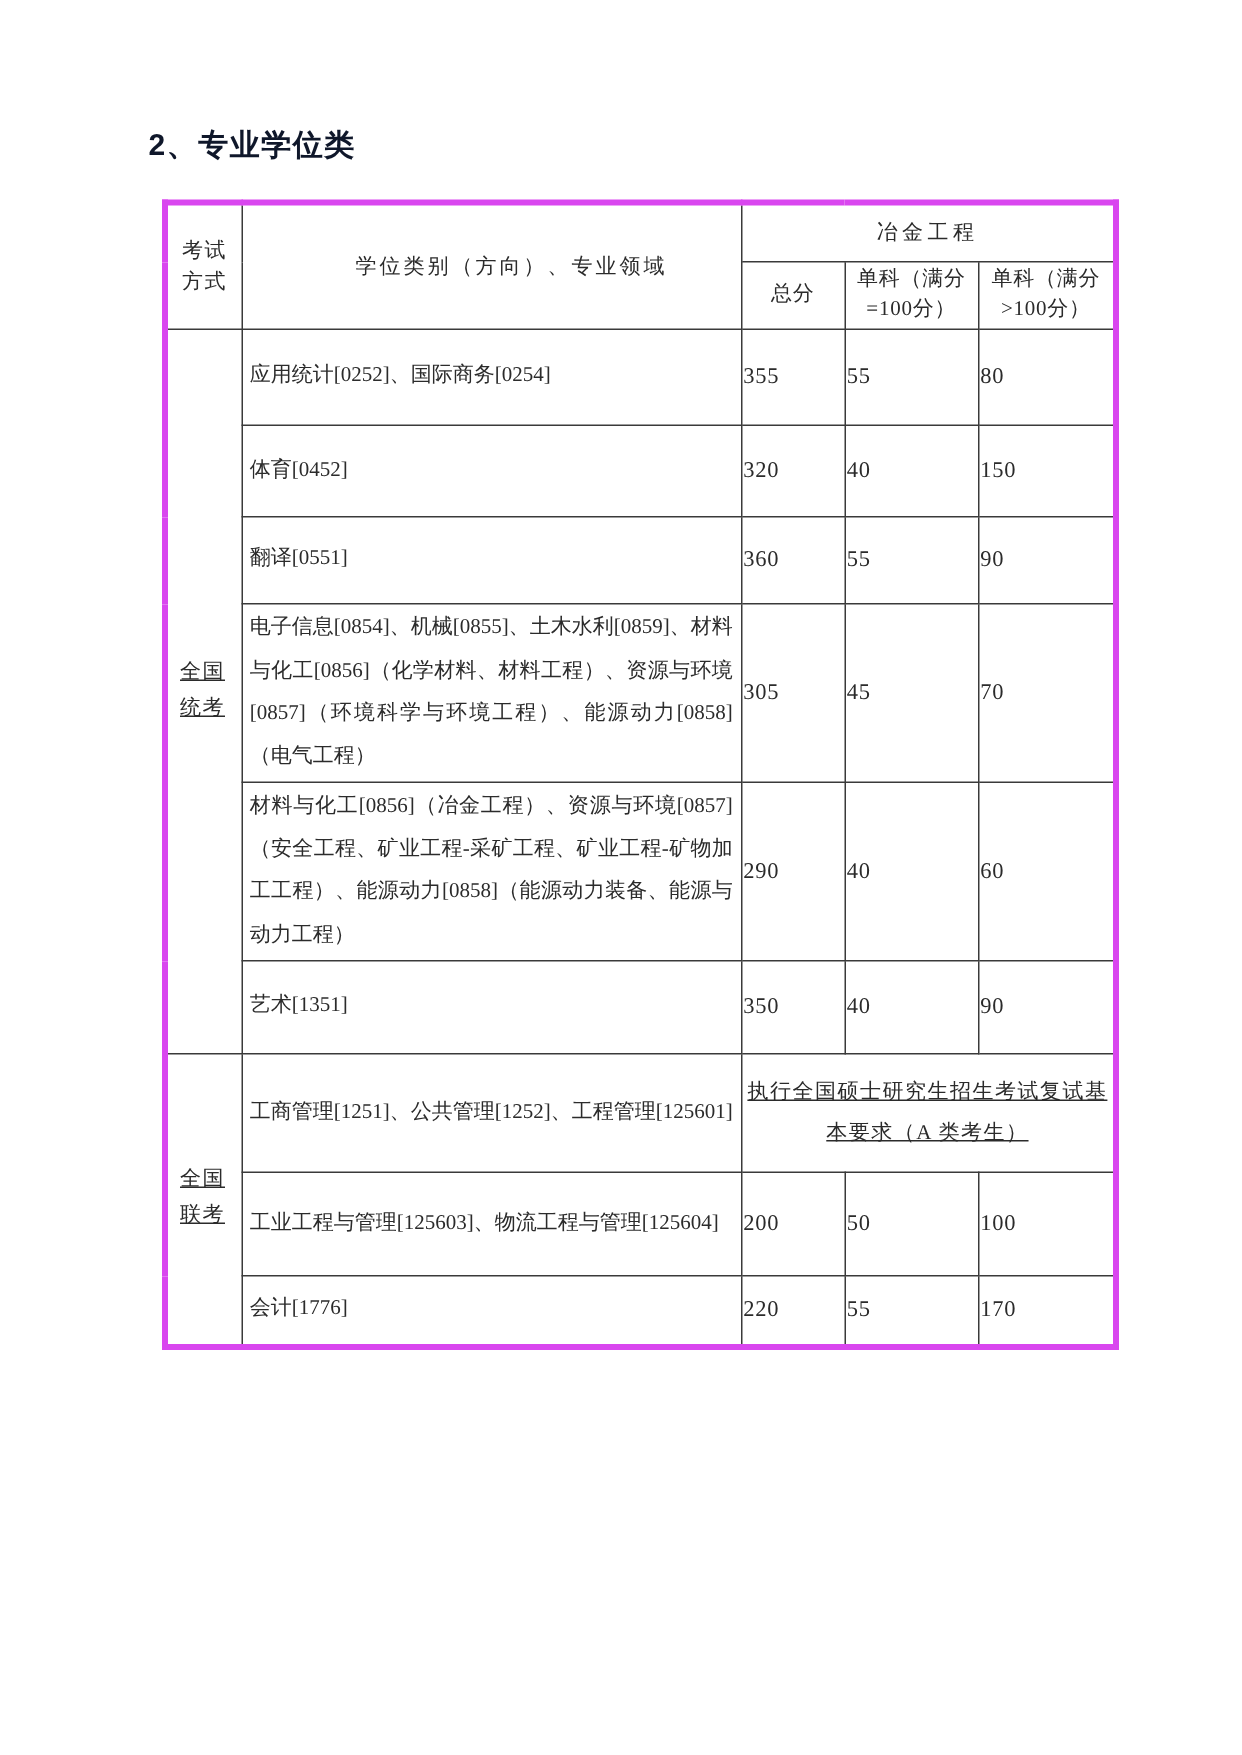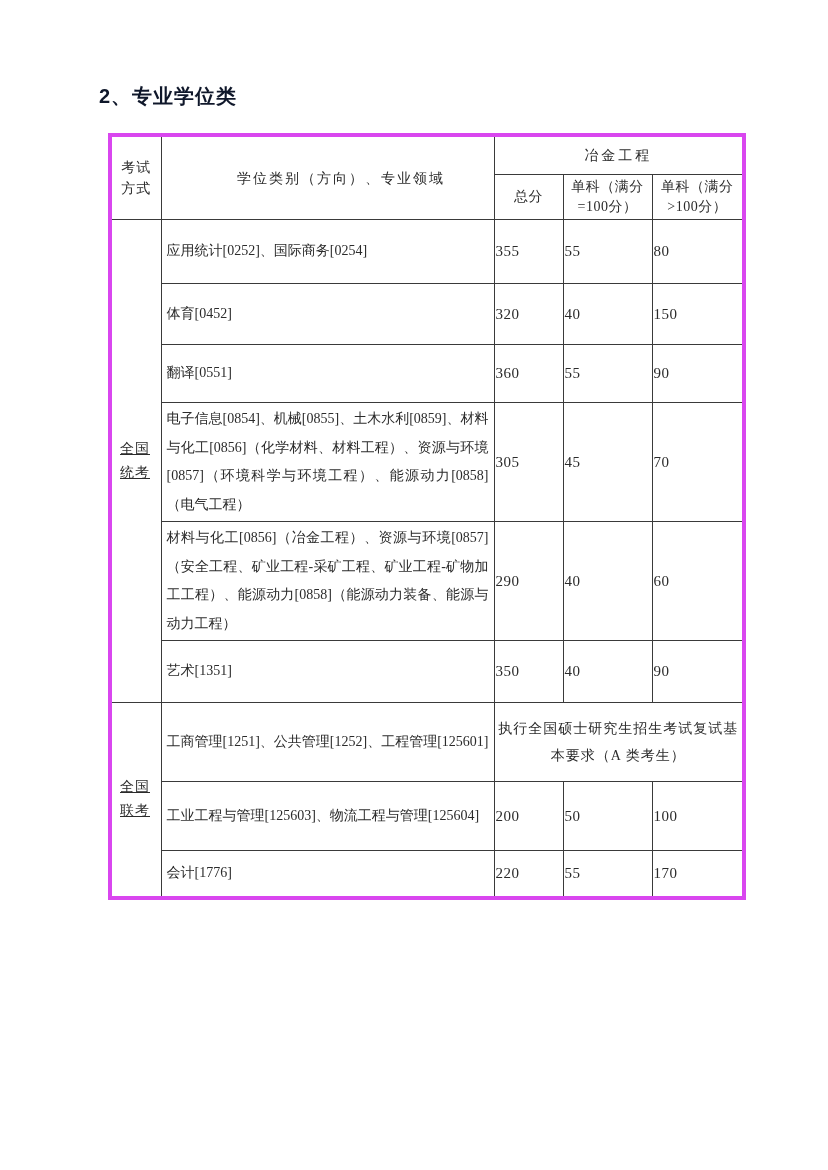--- a/index.html
+++ b/index.html
@@ -87,20 +87,21 @@
   td.num-cell {
     text-align: left;
     font-size: 15px;
     letter-spacing: 0.5px;
   }
   td.merged-note-cell {
     text-align: center;
     padding: 0 0;
     line-height: 27px;
     letter-spacing: 1px;
+    text-decoration: underline;
   }
 </style>
 </head>
 <body>
 
 <div class="page">
 
   <div class="page-title">2、专业学位类</div>
 
   <table class="score-table">

